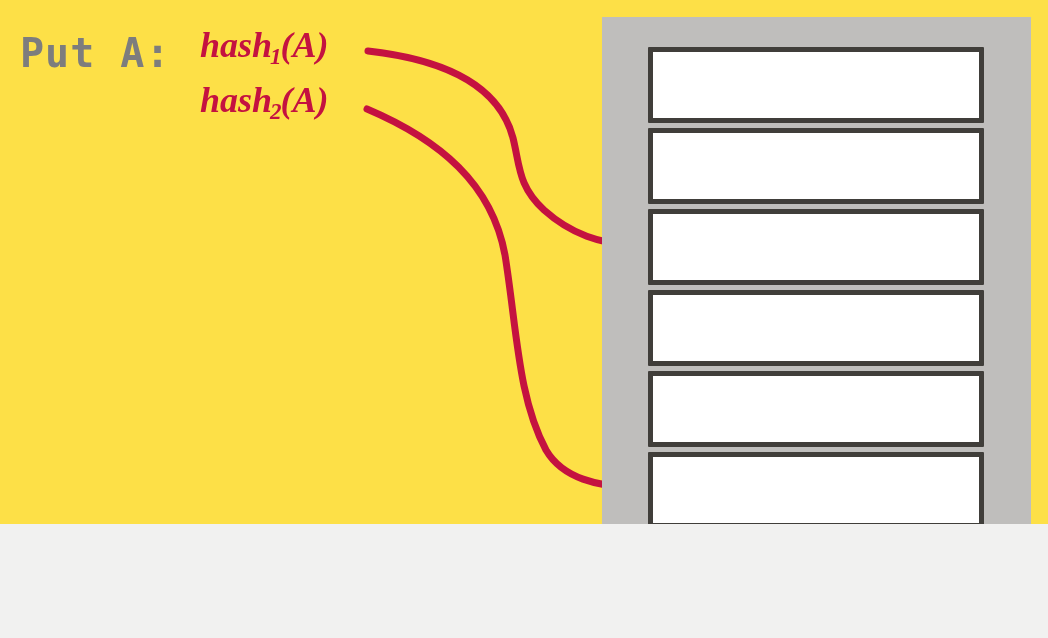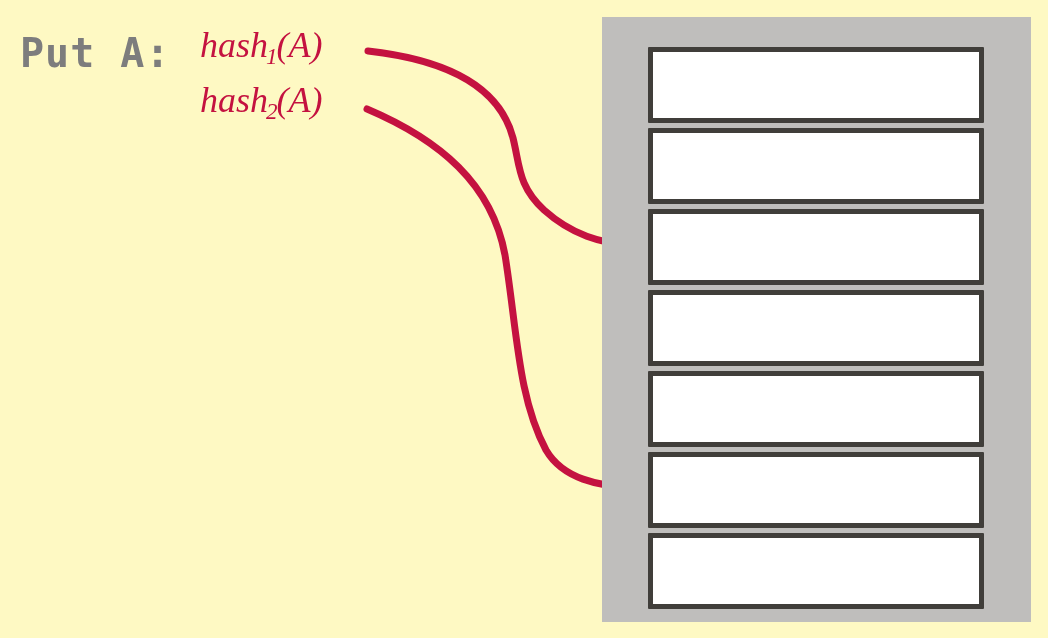--- a/index.html
+++ b/index.html
@@ -3,22 +3,22 @@
 <meta charset="utf-8">
 <style>
   html, body {
     margin: 0;
     padding: 0;
     background: #f1f1f0;
   }
   .diagram {
     position: relative;
     width: 1048px;
-    height: 638px;
-    background: #fef9c3;
+    height: 524px;
+    background: #fde047;
     overflow: hidden;
     font-family: "Liberation Sans", sans-serif;
   }
 
   
   .op-label {
     position: absolute;
     left: 20px;
     top: 33px;
     font-family: "DejaVu Sans Mono", monospace;
@@ -29,21 +29,21 @@
     color: #7d7d7d;
     white-space: pre;
   }
 
   
   .hash-label {
     position: absolute;
     left: 200px;
     font-family: "Liberation Serif", serif;
     font-style: italic;
-    font-weight: normal;
+    font-weight: bold;
     font-size: 36px;
     line-height: 1;
     color: #c41240;
     white-space: nowrap;
   }
   .hash-label .sub {
     font-size: 23px;
     vertical-align: -7px;
     margin-left: -2px;
     margin-right: -1px;

